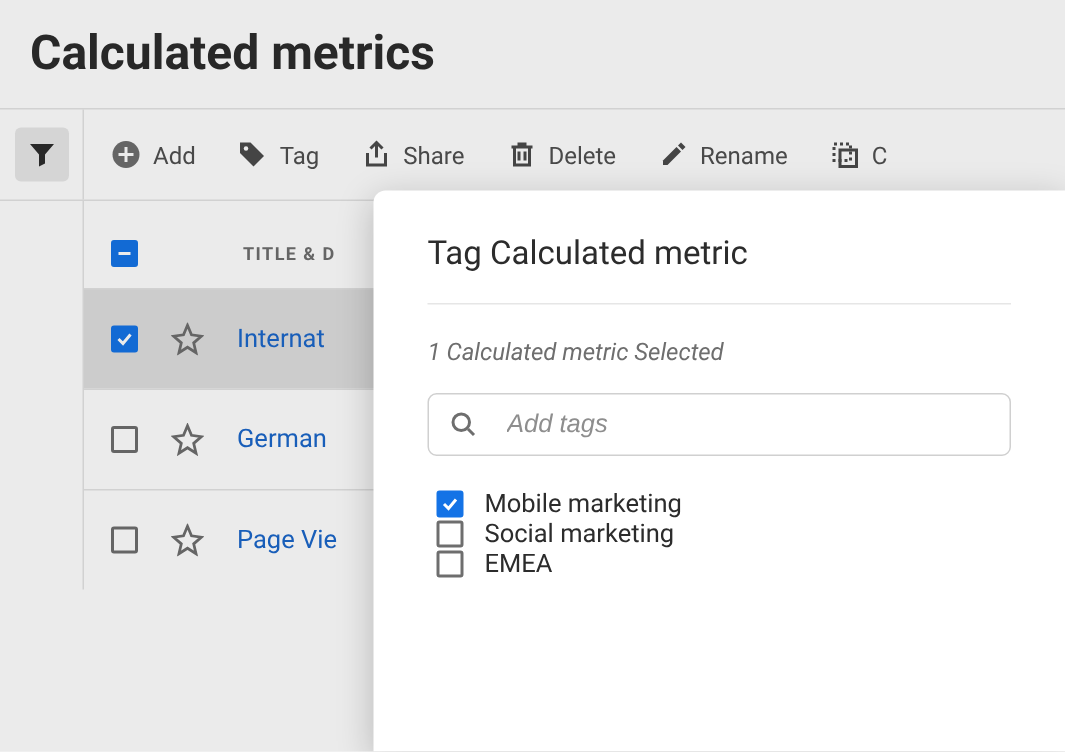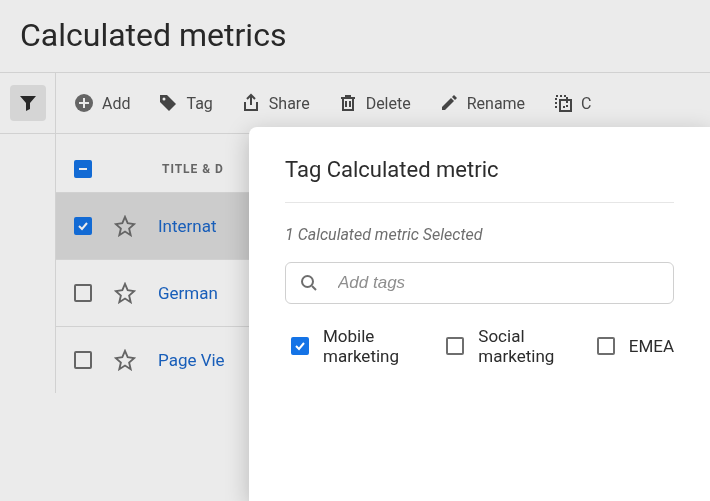--- a/index.html
+++ b/index.html
@@ -13,21 +13,21 @@
   }
   .overlay {
     position: absolute;
     inset: 0;
     background: rgba(0,0,0,0.08);
     z-index: 5;
     pointer-events: none;
   }
   .page-title {
     font-size: 32px;
-    font-weight: 400;
+    font-weight: 700;
     color: #2c2c2c;
     padding: 16px 20px 18px 20px;
   }
   .toolbar-row {
     display: flex;
     align-items: stretch;
     border-top: 1px solid #e3e3e3;
     border-bottom: 1px solid #e3e3e3;
   }
   .filter-cell {
@@ -167,21 +167,21 @@
     color: #8e8e8e;
     flex: 1;
     background: transparent;
   }
   .search-box input::placeholder {
     color: #8e8e8e;
     font-style: italic;
   }
   .tag-list {
     display: flex;
-    flex-direction: row;
+    flex-direction: column;
     padding-left: 6px;
   }
   .tag-item {
     display: flex;
     align-items: center;
     gap: 14px;
     font-size: 17px;
     color: #2c2c2c;
   }
 </style>

